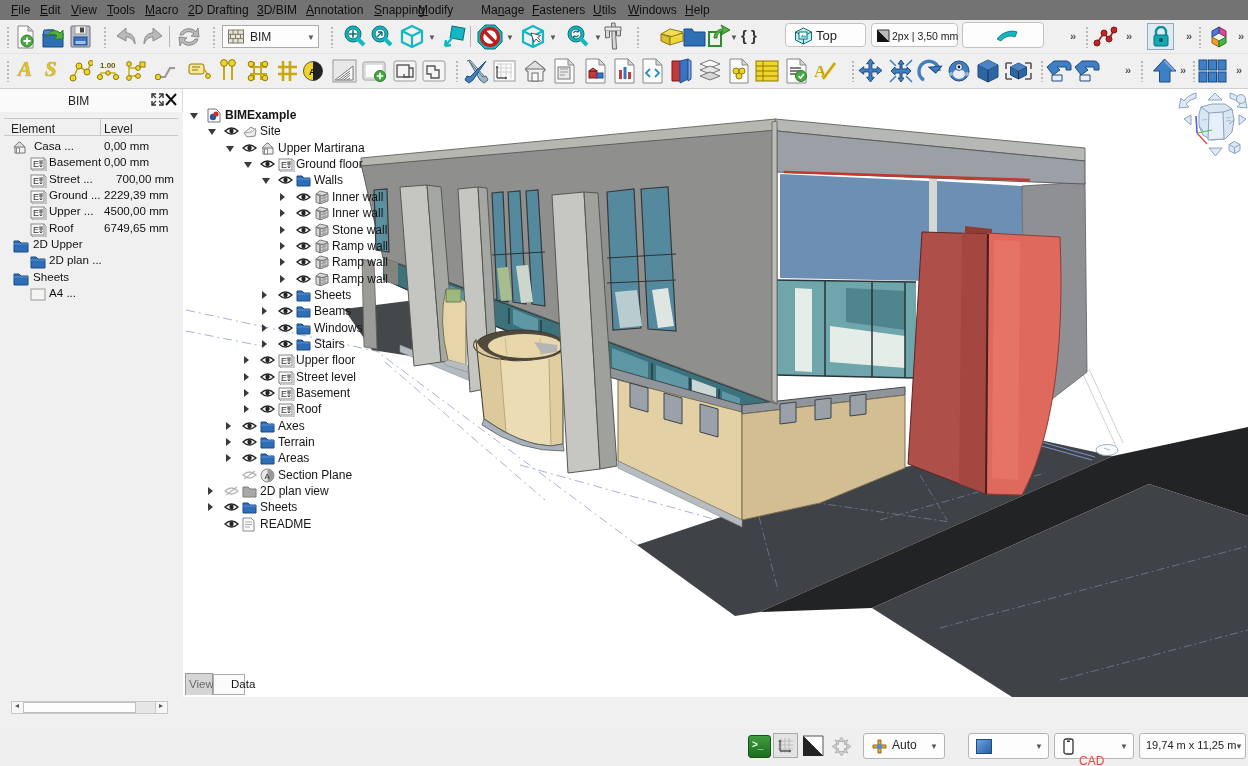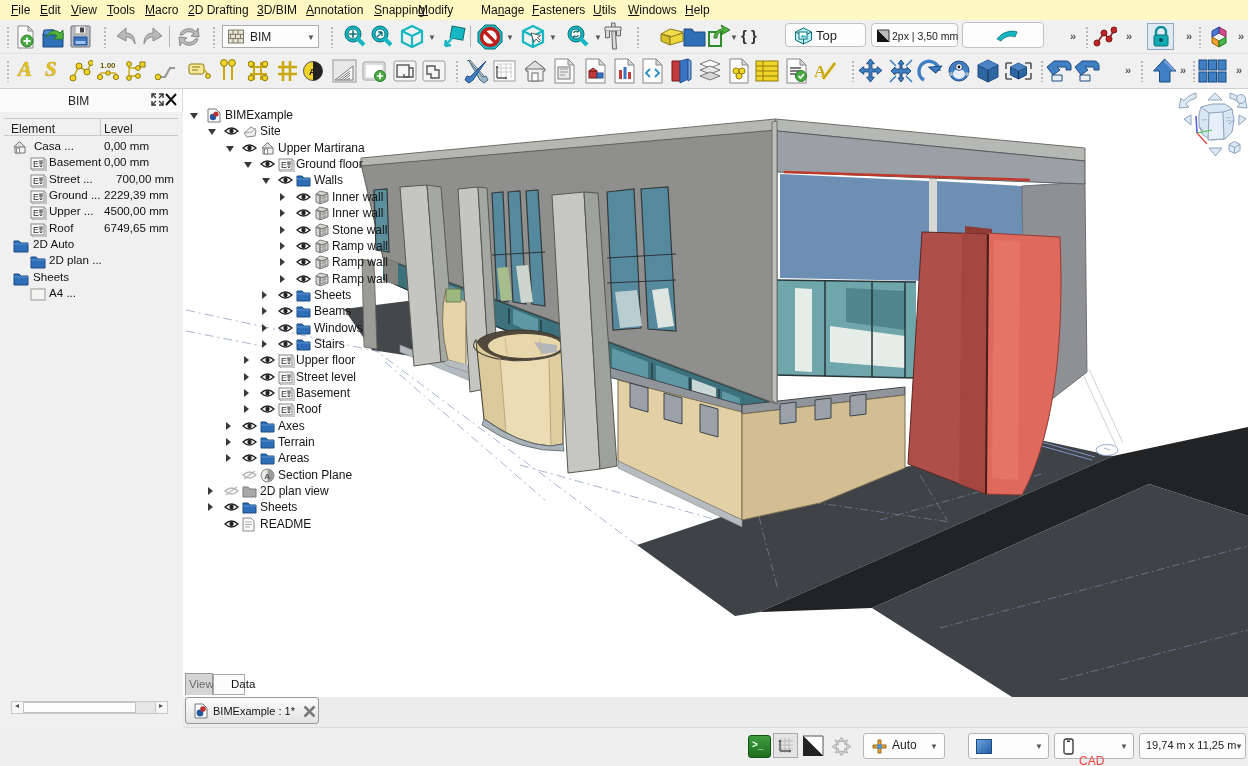--- a/index.html
+++ b/index.html
@@ -17,21 +17,21 @@
 .arE{position:absolute;width:0;height:0;border-left:4.5px solid transparent;border-right:4.5px solid transparent;border-top:6px solid #3a3a3a;margin-top:6px;}
 .arC{position:absolute;width:0;height:0;border-top:4px solid transparent;border-bottom:4px solid transparent;border-left:5.5px solid #3a3a3a;margin-top:4px;}
 .trow{position:absolute;height:17px;font-size:12px;color:#141414;white-space:nowrap;}
 .trow span.t{position:absolute;top:1px;}
 .trow svg{position:absolute;}
 </style>
 </head>
 <body>
 <div id="app">
 
-  <div id="menubar" class="abs" style="left:0;top:0;width:1248px;height:20px;background:#fef9c3;">
+  <div id="menubar" class="abs" style="left:0;top:0;width:1248px;height:20px;background:#737373;">
     <div class="mi" style="left:11px;"><u>F</u>ile</div>
     <div class="mi" style="left:40px;"><u>E</u>dit</div>
     <div class="mi" style="left:71px;"><u>V</u>iew</div>
     <div class="mi" style="left:107px;"><u>T</u>ools</div>
     <div class="mi" style="left:145px;"><u>M</u>acro</div>
     <div class="mi" style="left:188px;"><u>2</u>D Drafting</div>
     <div class="mi" style="left:257px;"><u>3</u>D/BIM</div>
     <div class="mi" style="left:306px;"><u>A</u>nnotation</div>
     <div class="mi" style="left:374px;"><u>S</u>napping</div>
     <div class="mi" style="left:418px;"><u>M</u>odify</div>
@@ -490,21 +490,21 @@
           <path d="M9 5h4M9 7h4M11 5v6l-1.5-1.5M11 11l1.5-1.5" stroke="#555" fill="none"></path>
         </svg>
       <span style="position:absolute;left:49px;">Roof</span>
         <span style="position:absolute;left:104px;">6749,65 mm</span>
       </div>
     <div class="treerow" style="left:0;top:148px;width:183px;">
       <svg class="ic" style="left:13px;top:1px;" width="16" height="15">
           <path d="M1 3h5l2 2h7v9H1z" fill="#2e6db8" stroke="#1d4a80"></path>
           <path d="M1 6h14" stroke="#5a92d0"></path>
         </svg>
-      <span style="position:absolute;left:33px;">2D Auto</span>
+      <span style="position:absolute;left:33px;">2D Upper</span>
       </div>
     <div class="treerow" style="left:0;top:164px;width:183px;">
       <svg class="ic" style="left:30px;top:1px;" width="16" height="15">
           <path d="M1 3h5l2 2h7v9H1z" fill="#2e6db8" stroke="#1d4a80"></path>
           <path d="M1 6h14" stroke="#5a92d0"></path>
         </svg>
       <span style="position:absolute;left:49px;">2D plan ...</span>
       </div>
     <div class="treerow" style="left:0;top:181px;width:183px;">
       <svg class="ic" style="left:13px;top:1px;" width="16" height="15">
@@ -702,21 +702,21 @@
   </div>
 
   <div id="tree">
     <div class="trow" style="left:0;top:107px;">
         <i class="arE" style="left:190px;"></i>
       <svg style="left:206px;top:1px;" width="15" height="15">
           <path d="M2 1h8l4 4v9H2z" fill="#fcfcfc" stroke="#777"></path>
           <circle cx="7" cy="9" r="3.2" fill="#2456a0"></circle>
           <circle cx="10" cy="6" r="2.6" fill="#c03030"></circle>
         </svg>
-      <span class="t" style="left:225px;font-weight:normal;">BIMExample</span>
+      <span class="t" style="left:225px;font-weight:bold;">BIMExample</span>
       </div>
     <div class="trow" style="left:0;top:123px;">
         <i class="arE" style="left:208px;"></i>
       <svg style="left:224px;top:3px;" width="15" height="11">
           <path d="M1 5 Q7.5 -1 14 5 Q7.5 11 1 5Z" fill="none" stroke="#222" stroke-width="1.3"></path>
           <circle cx="7.5" cy="5" r="2.2" fill="#222"></circle>
         </svg>
       <svg style="left:242px;top:2px;" width="16" height="13">
           <path d="M2 8l7-6 5 3-1 6-8 1z" fill="#f0f0ee" stroke="#888"></path>
           <path d="M2 8l8-1 4-4" fill="none" stroke="#aaa"></path>
@@ -1021,33 +1021,20 @@
       <span class="t" style="left:260px;">README</span>
       </div>
   </div>
 
   <div class="abs" style="left:185px;top:673px;width:28px;height:22px;background:#d5d5d5;border:1px solid #9a9a9a;border-bottom:none;box-sizing:border-box;">
       <span style="position:absolute;left:3px;top:4px;font-size:11.5px;color:#6b6b6b;">View</span>
     </div>
   <div class="abs" style="left:213px;top:674px;width:32px;height:21px;background:#fbfbfb;border:1px solid #ababab;box-sizing:border-box;">
       <span style="position:absolute;left:17px;top:3px;font-size:11.5px;color:#111;">Data</span>
     </div>
-  <div id="bottombar" class="abs" style="left:183px;top:697px;width:1065px;height:31px;background:#ececec;border-bottom:1px solid #dadada;box-sizing:border-box;">
-    <div class="abs" style="left:2px;top:0;width:134px;height:27px;background:linear-gradient(#fdfdfd,#e2e2e2);border:1px solid #9a9a9a;border-radius:3px;box-sizing:border-box;">
-      <svg class="ic" style="left:7px;top:5px;" width="15" height="16">
-          <path d="M2 1h8l4 4v10H2z" fill="#fcfcfc" stroke="#777"></path>
-          <circle cx="7" cy="10" r="3.4" fill="#2456a0"></circle>
-          <circle cx="10" cy="6" r="2.8" fill="#c03030"></circle>
-        </svg>
-      <span style="position:absolute;left:27px;top:7px;font-size:11px;color:#111;">BIMExample : 1*</span>
-      <svg class="ic" style="left:117px;top:7px;" width="13" height="13">
-          <path d="M1.5 1.5l10 10M11.5 1.5l-10 10" stroke="#7a7a7a" stroke-width="2.6"></path>
-        </svg>
-    </div>
-  </div>
 
   <div id="statusbar" class="abs" style="left:0;top:728px;width:1248px;height:38px;background:#efefef;">
     <div class="abs" style="left:748px;top:7px;width:21px;height:21px;background:linear-gradient(#3f9c3f,#1d6e1d);border:1px solid #145214;border-radius:3px;">
         <span style="position:absolute;left:3px;top:3px;font-size:10px;color:#eaffea;font-weight:bold;">&gt;_</span>
       </div>
     <div class="abs" style="left:773px;top:5px;width:25px;height:25px;background:#e4e4e4;border:1px solid #a8a8a8;box-sizing:border-box;">
       <svg class="ic" style="left:3px;top:3px;" width="17" height="17">
           <path d="M1 4h15M1 8h15M1 12h15M4 1v15M8 1v15M12 1v15" stroke="#b9b9b9"></path>
           <path d="M3 14h11M3 14V3" stroke="#555" stroke-width="1.3"></path>
           <path d="M14 14l-2-1.5v3zM3 3L1.5 5h3z" fill="#555"></path>

